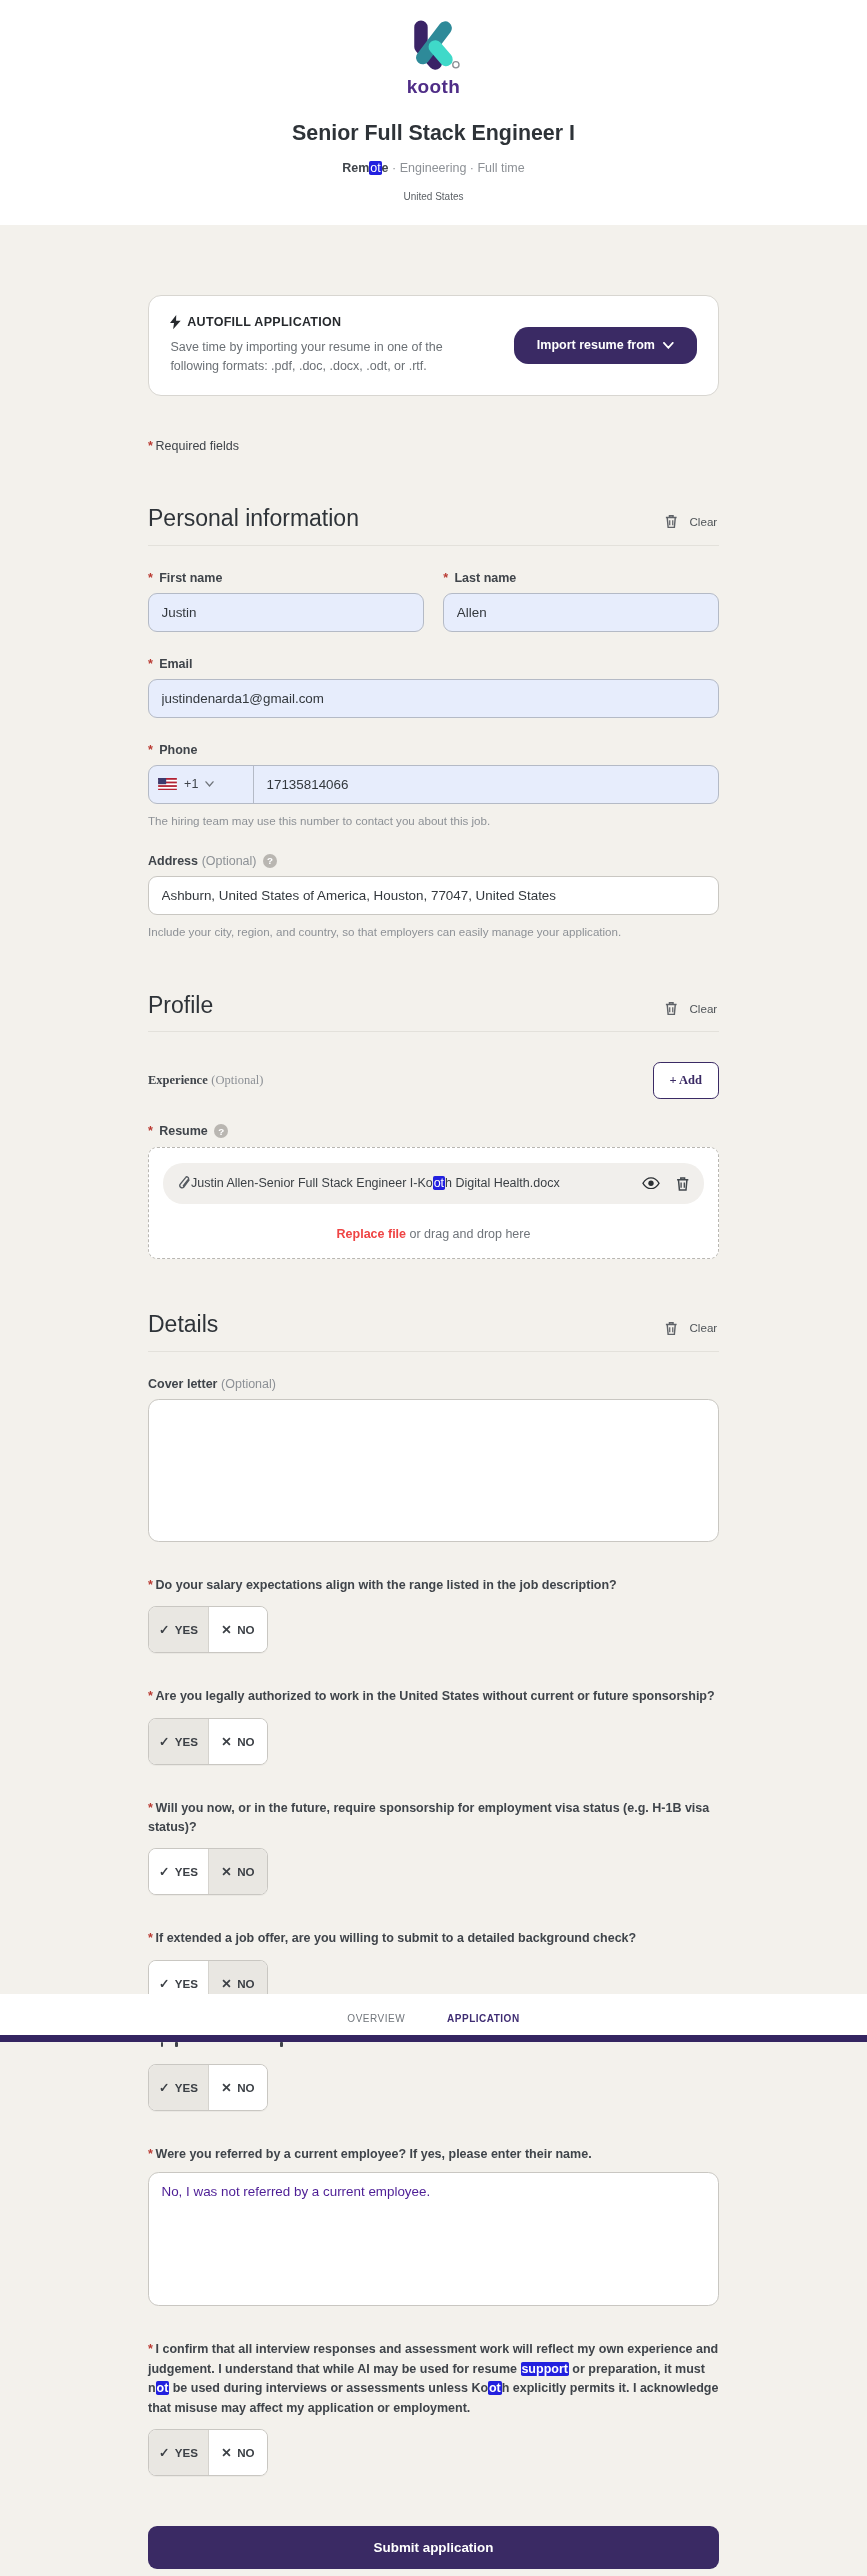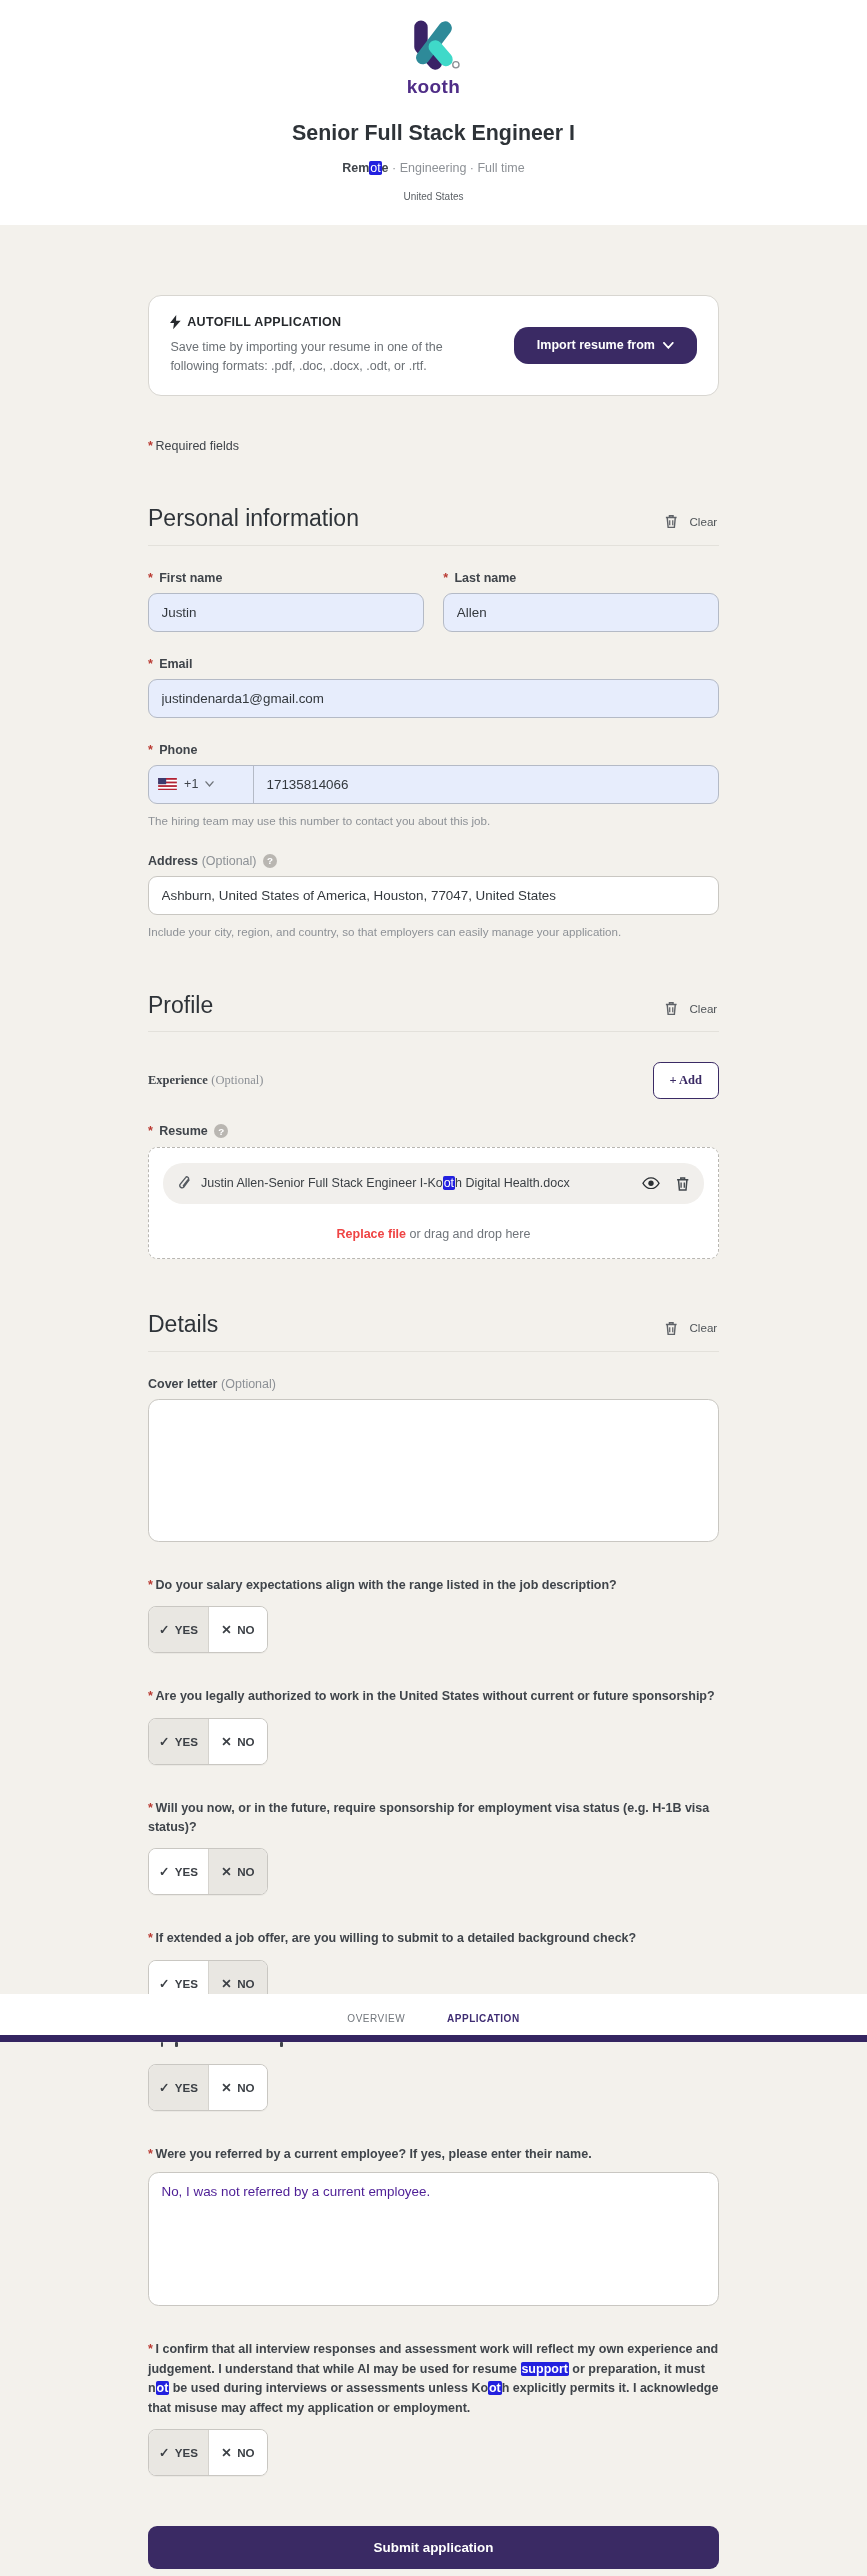--- a/index.html
+++ b/index.html
@@ -77,21 +77,21 @@
   .phone-code .code { font-size:12.5px; color:#3f444a; }
   .phone-num { flex:1; border:none; background:transparent; padding:0 12.5px; font-size:13.4px; color:#33383d; font-family:inherit; }
 
   
   .exp-row { margin-top:30px; display:flex; align-items:center; justify-content:space-between;font-family:Liberation Serif, serif; }
   .btn-add {
     background:#fff; color:#3A2A64; border:0.9px solid #3A2A64; border-radius:7.1px;
     font-size:12.5px; font-weight:bold; padding:9.8px 16px; font-family:inherit; cursor:pointer;
   }
   .resume-box { margin-top:9px; border:1.8px dashed #b9b7b2; border-radius:9px; background:#fff; padding:14.3px 14.3px 7.1px; }
-  .file-row { background:#f1efec; border-radius:20px; height:41px; display:flex; align-items:center; padding:0 14.3px; gap:10px; }
+  .file-row { background:#f1efec; border-radius:20px; height:41px; display:flex; align-items:center; padding:0 14.3px; gap:0; }
   .file-name { flex:1; font-size:12.5px; color:#3a3f44; white-space:nowrap; overflow:hidden; }
   .file-actions { display:flex; align-items:center; gap:16px; }
   .icon-btn { background:none; border:none; padding:0; cursor:pointer; line-height:0; }
   .replace-line { text-align:center; margin:23px 0 10.7px; font-size:12.5px; color:#6f747a; }
   .replace-line b { color:#ef4444; }
 
   
   .textarea {
     margin-top:8px; width:100%; border-radius:10.7px; border:0.9px solid #c9c7c2; background:#fff;
     padding:10.7px 12.5px; font-size:13.4px; color:#4c1d95; font-family:inherit; resize:none; display:block;

